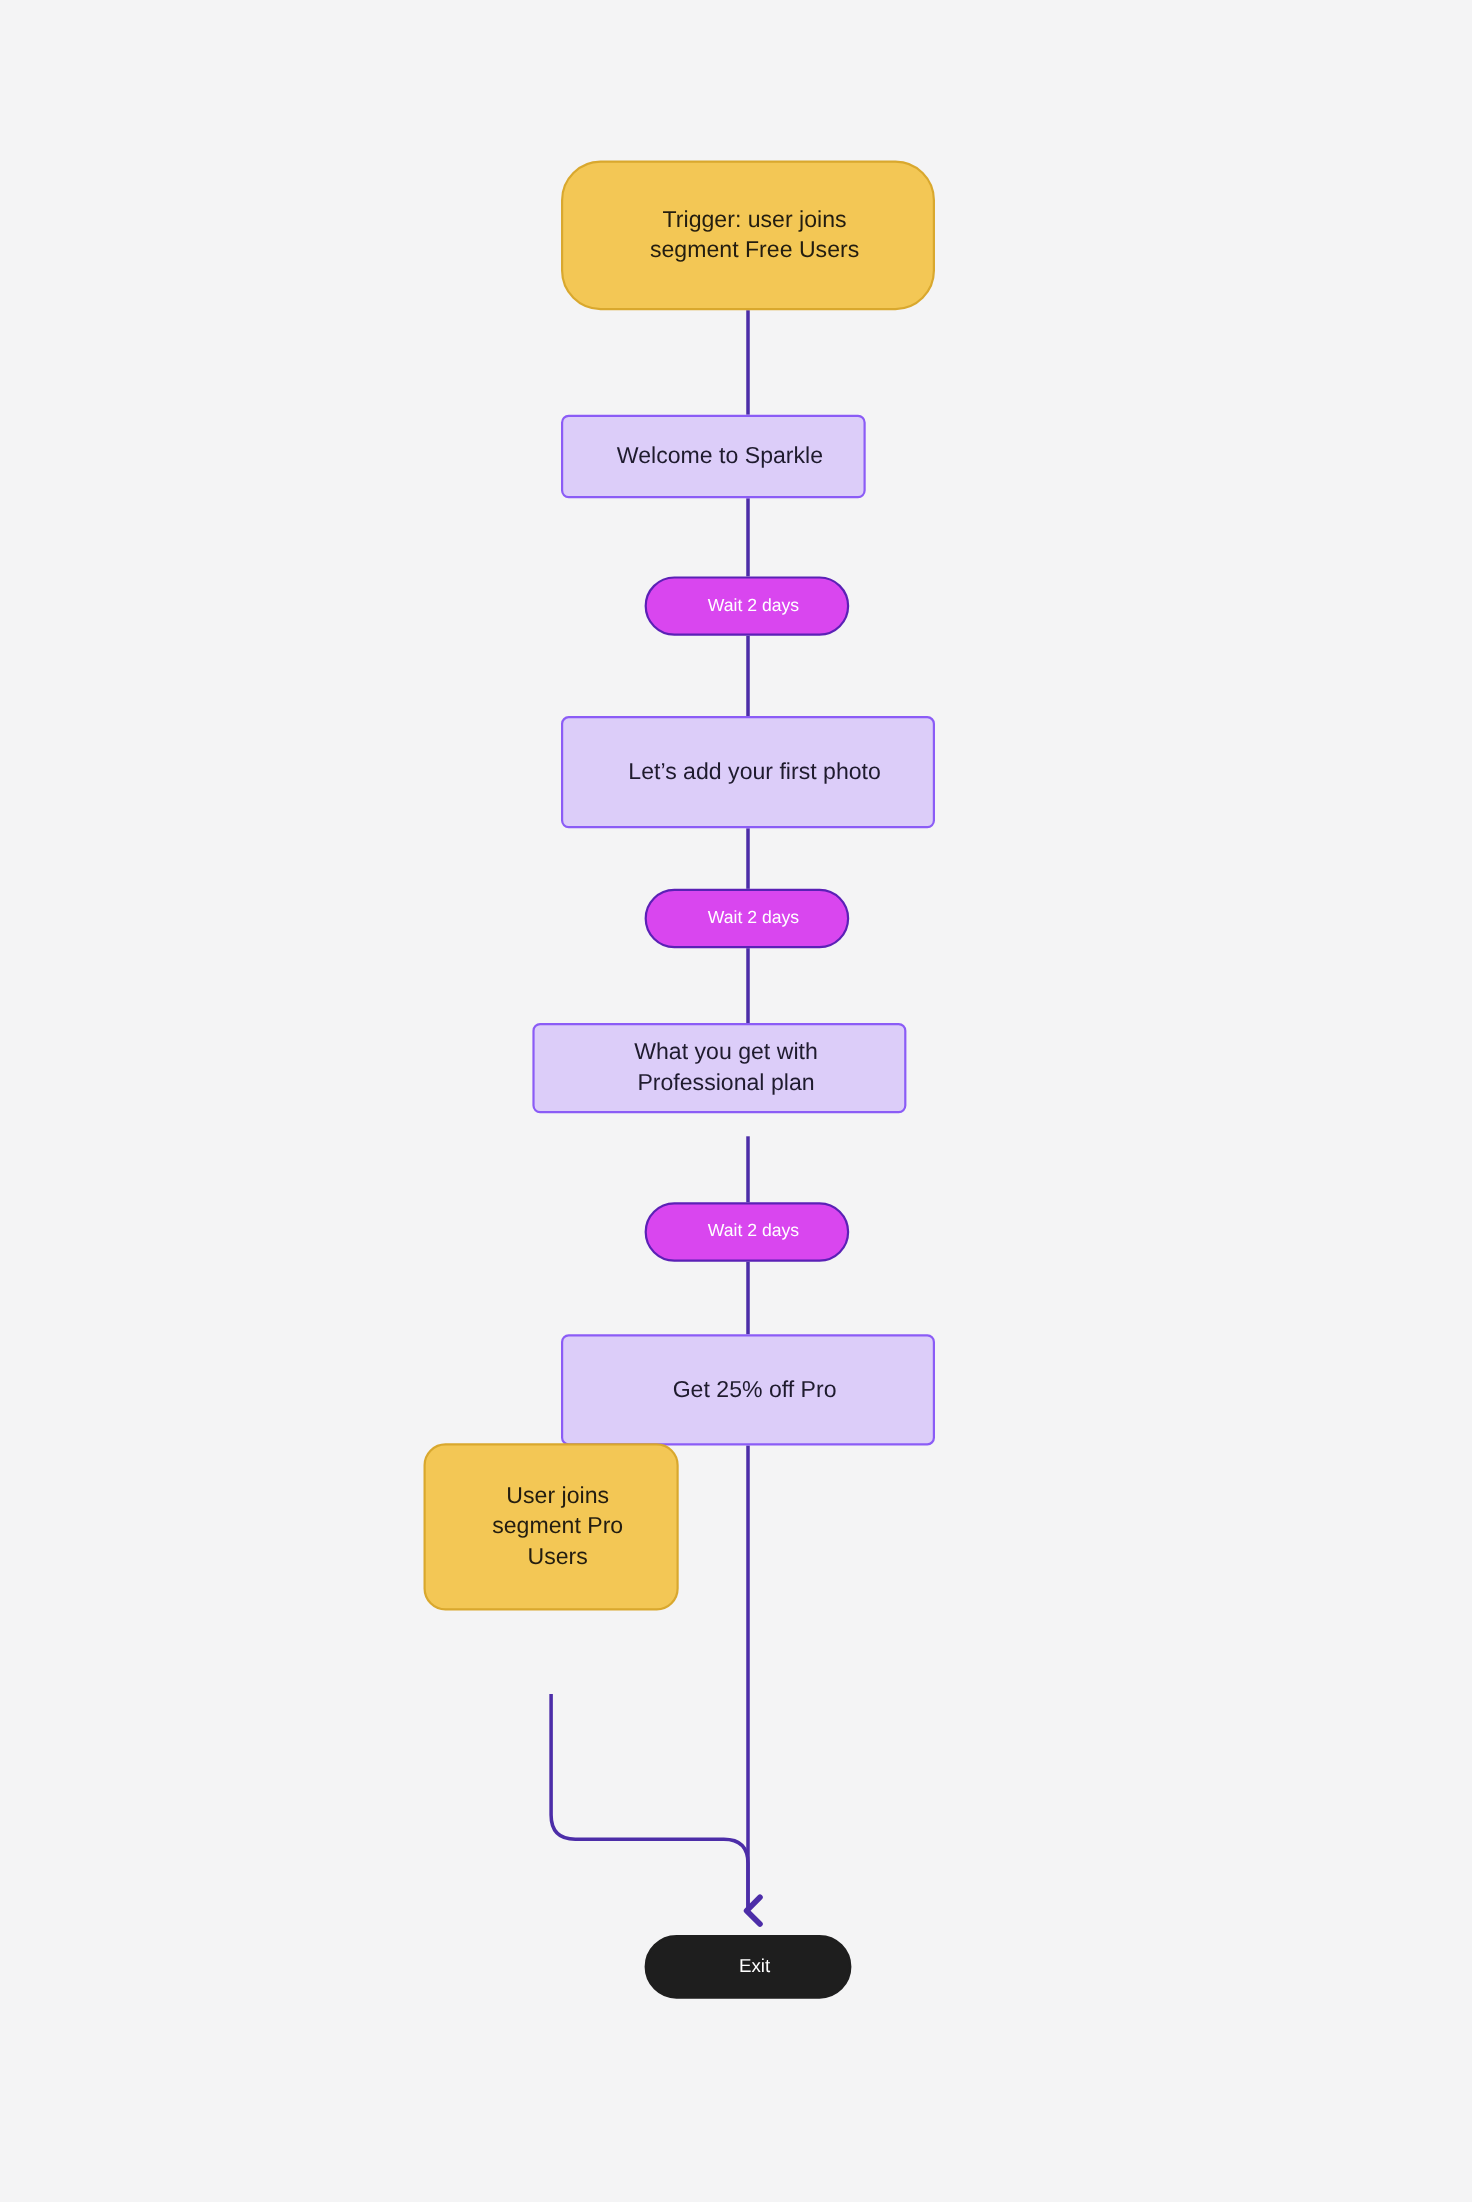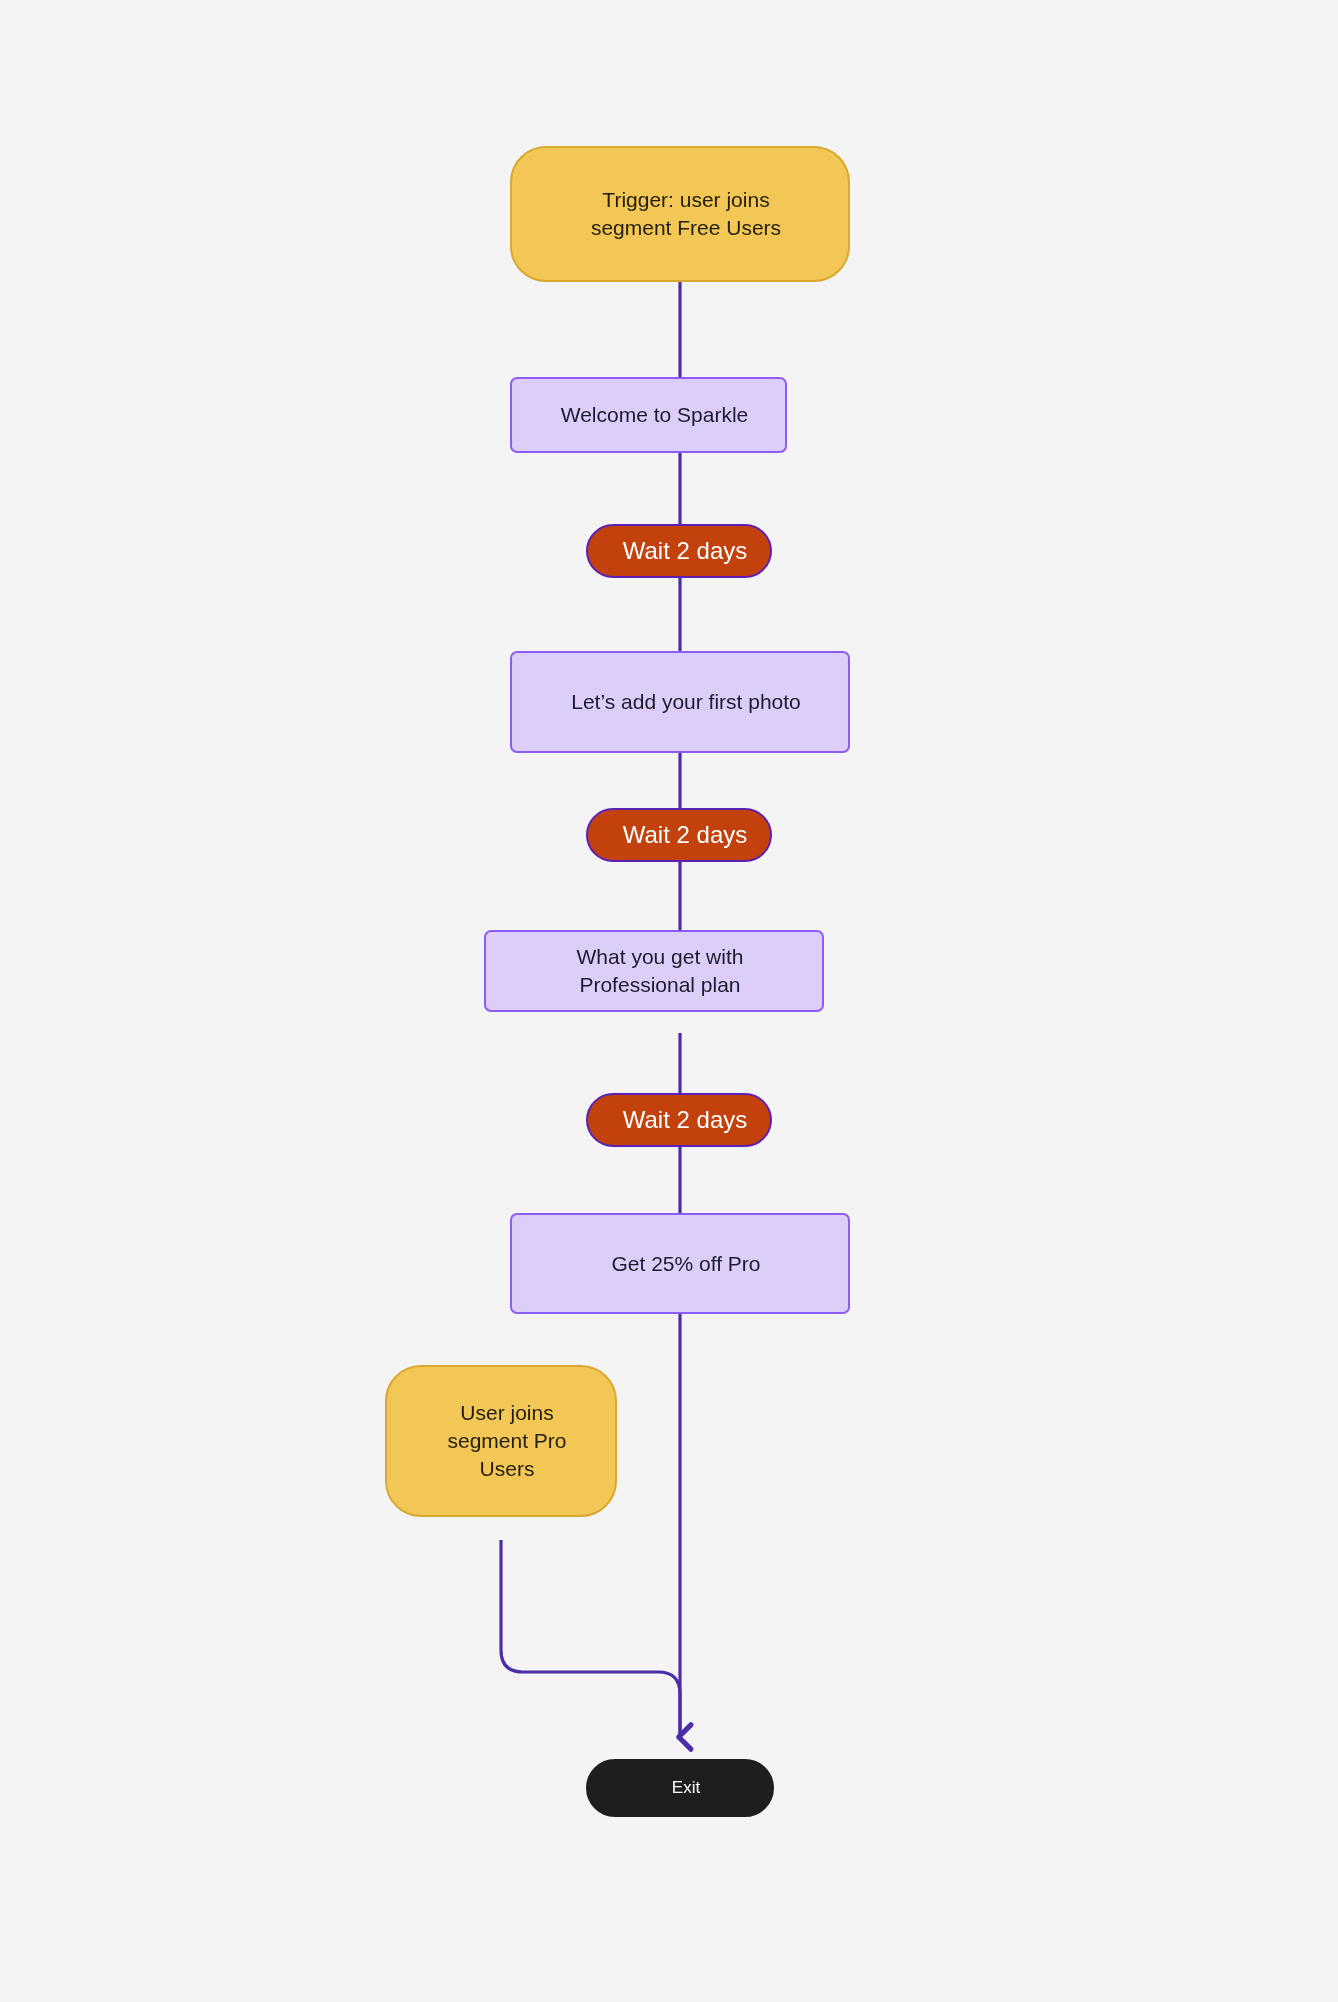--- a/index.html
+++ b/index.html
@@ -48,25 +48,25 @@
   
   .node-message {
     background: #dccdf9;
     border: 2px solid #8b5cf6;
     border-radius: 7px;
     color: #1f1b2e;
     font-size: 21px;
   }
   
   .node-wait {
-    background: #c2410c;
+    background: #d946ef;
     border: 2px solid #5b21b6;
     border-radius: 999px;
     color: #ffffff;
-    font-size: 24px;
+    font-size: 16px;
   }
   
   .node-exit {
     background: #1e1e1e;
     border: 2px solid #1e1e1e;
     border-radius: 999px;
     color: #ffffff;
     font-size: 17px;
   }
 </style>
@@ -122,21 +122,21 @@
   </div>
 
   <div class="node node-wait" style="left:586px; top:1093px; width:186px; height:54px;">
     <span>Wait 2 days</span>
   </div>
 
   <div class="node node-message" style="left:510px; top:1213px; width:340px; height:101px;">
     <span>Get 25% off Pro</span>
   </div>
 
-  <div class="node node-event" style="left:385px; top:1365px; width:232px; height:152px;">
+  <div class="node node-event" style="left:385px; top:1312px; width:232px; height:152px;border-radius:20px;">
     <span>User joins
 segment Pro
 Users</span>
   </div>
 
   <div class="node node-exit" style="left:586px; top:1759px; width:188px; height:58px;">
     <span>Exit</span>
   </div>
 
 </div>

